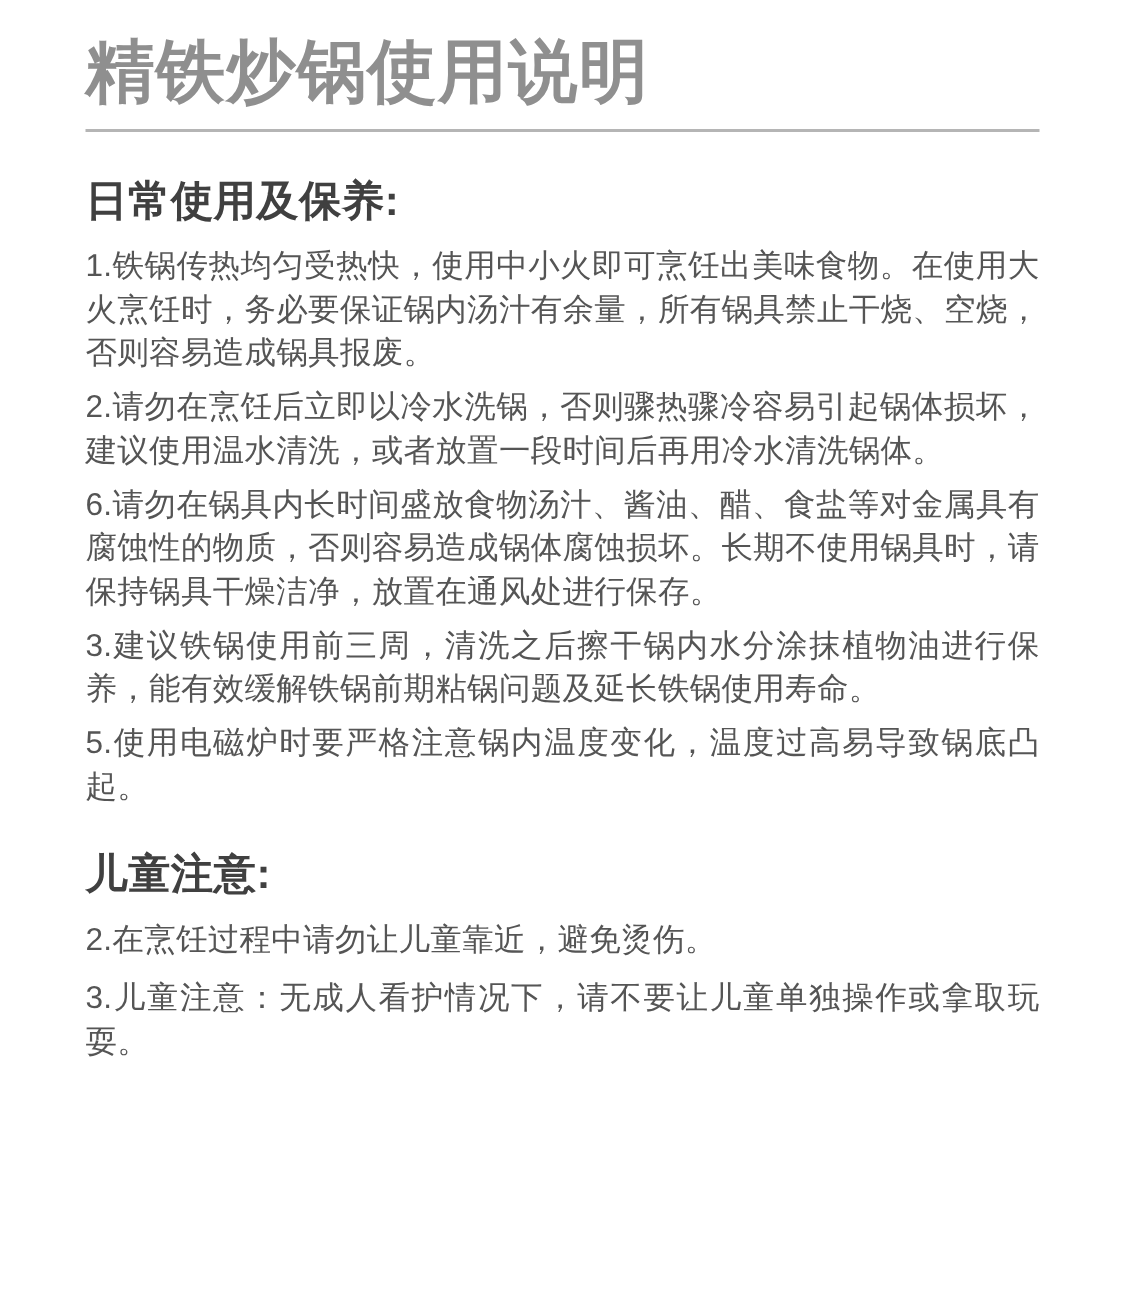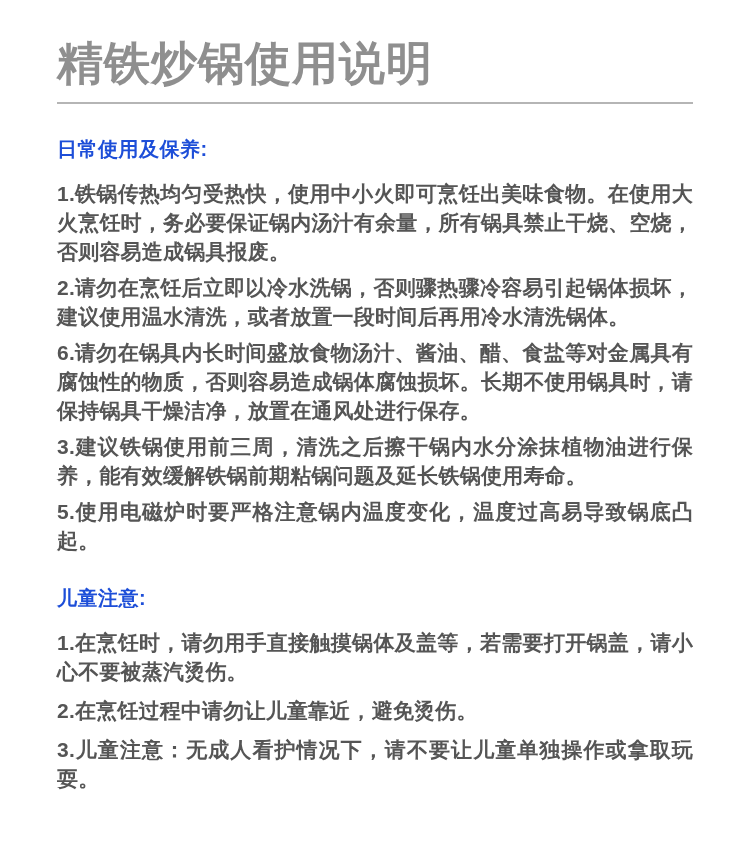--- a/index.html
+++ b/index.html
@@ -10,57 +10,56 @@
   body {
     width: 750px;
     height: 866px;
     background: #ffffff;
     font-family: "Liberation Sans", "DejaVu Sans", sans-serif;
     overflow: hidden;
   }
   .page {
     width: 750px;
     height: 866px;
-    padding: 36px 57px 0 57px;
+    padding: 20px 57px 0 57px;
     background: #ffffff;
   }
   .doc-title {
     margin: 0;
     font-size: 46px;
     font-weight: 700;
     line-height: 54px;
     color: #8f8f8f;
     letter-spacing: 1px;
     white-space: nowrap;
   }
   .title-divider {
     height: 0;
     border: none;
     border-bottom: 2px solid #b5b5b5;
     margin: 12px 0 0 0;
   }
   .section-heading {
     margin: 30px 0 0 0;
-    font-size: 20px;
+    font-size: 28px;
     font-weight: 700;
     line-height: 31px;
-    color: #1d4ed8;
+    color: #404040;
     letter-spacing: 0.5px;
   }
   .section-heading.second {
     margin-top: 28px;
   }
   .doc-body p {
     margin: 7px 0;
     font-size: 21px;
     line-height: 29px;
     color: #555555;
     text-align: justify;
     letter-spacing: 0.2px;
-    font-weight: bold;
   }
   .section-daily p:first-of-type,
   .section-precautions p:first-of-type {
     margin-top: 14px;
   }
   .section-precautions p {
     margin: 10px 0;
   }
 </style>
 </head>
@@ -78,20 +77,19 @@
       <h2 class="section-heading">日常使用及保养:</h2>
       <p>1.铁锅传热均匀受热快，使用中小火即可烹饪出美味食物。在使用大火烹饪时，务必要保证锅内汤汁有余量，所有锅具禁止干烧、空烧，否则容易造成锅具报废。</p>
       <p>2.请勿在烹饪后立即以冷水洗锅，否则骤热骤冷容易引起锅体损坏，建议使用温水清洗，或者放置一段时间后再用冷水清洗锅体。</p>
       <p>6.请勿在锅具内长时间盛放食物汤汁、酱油、醋、食盐等对金属具有腐蚀性的物质，否则容易造成锅体腐蚀损坏。长期不使用锅具时，请保持锅具干燥洁净，放置在通风处进行保存。</p>
       <p>3.建议铁锅使用前三周，清洗之后擦干锅内水分涂抹植物油进行保养，能有效缓解铁锅前期粘锅问题及延长铁锅使用寿命。</p>
       <p>5.使用电磁炉时要严格注意锅内温度变化，温度过高易导致锅底凸起。</p>
     </section>
 
     <section class="section-precautions">
       <h2 class="section-heading second">儿童注意:</h2>
-      <p>1.在烹饪时，请勿用手直接触摸锅体及盖等，若需要打开锅盖，请小心不要被蒸汽烫伤。</p>
       <p>2.在烹饪过程中请勿让儿童靠近，避免烫伤。</p>
       <p>3.儿童注意：无成人看护情况下，请不要让儿童单独操作或拿取玩耍。</p>
 
     </section>
 
   </div>
 </div>
 
 </body></html>

